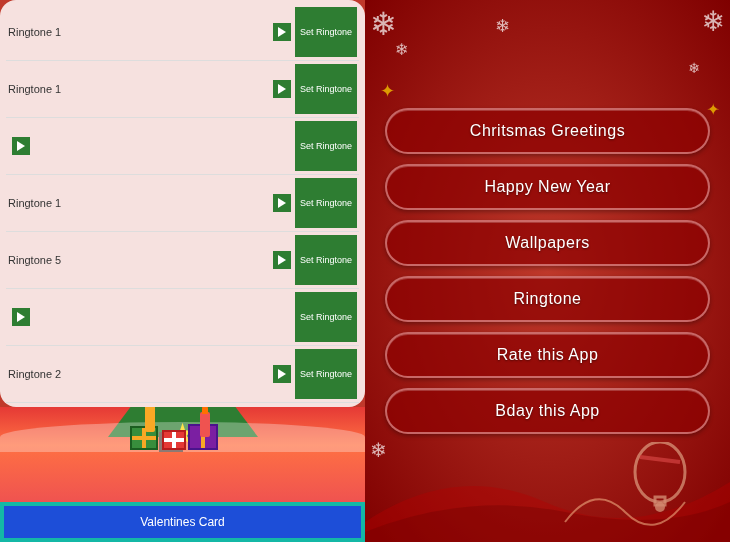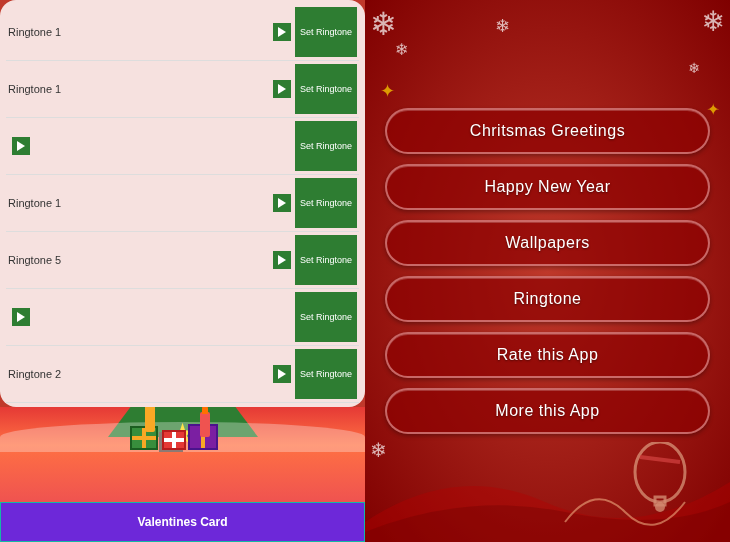--- a/index.html
+++ b/index.html
@@ -102,29 +102,28 @@
     }
 
     .bottom-bar {
       display: flex;
       height: 40px;
       flex-shrink: 0;
     }
 
     .bottom-btn {
       flex: 1;
-      background: #6d28d9;
+      background: #1d4ed8;
       color: white;
-      border: 1px solid #14b8a6;
+      border: 4px solid #14b8a6;
       font-size: 12px;
       cursor: pointer;
       display: flex;
       align-items: center;
       justify-content: center;
-      font-weight: bold;
     }
 
     
     .right-panel {
       width: 365px;
       height: 542px;
       background: radial-gradient(ellipse at center, #c0392b 0%, #7f0000 100%);
       position: relative;
       display: flex;
       flex-direction: column;
@@ -346,21 +345,21 @@
     <span class="snowflake" style="top:100px;right:10px;font-size:16px;color:#FFD700;">✦</span>
   </div>
 
   <div class="menu-buttons" id="menu-buttons">
 
   <button class="menu-btn">Chritsmas Greetings</button>
       <button class="menu-btn">Happy New Year</button>
       <button class="menu-btn">Wallpapers</button>
       <button class="menu-btn">Ringtone</button>
       <button class="menu-btn">Rate this App</button>
-      <button class="menu-btn">More this App</button>
+      <button class="menu-btn">Bday this App</button>
     </div>
 
   <div class="bell-decoration">
     <svg viewBox="0 0 100 80" xmlns="http://www.w3.org/2000/svg">
       <ellipse cx="50" cy="30" rx="25" ry="30" fill="none" stroke="rgba(255,220,180,0.8)" stroke-width="3"></ellipse>
       <rect x="45" y="55" width="10" height="8" fill="none" stroke="rgba(255,220,180,0.8)" stroke-width="3"></rect>
       <circle cx="50" cy="65" r="5" fill="rgba(255,220,180,0.8)"></circle>
 
       <line x1="30" y1="15" x2="70" y2="20" stroke="rgba(255,100,100,0.7)" stroke-width="4"></line>
     </svg>

